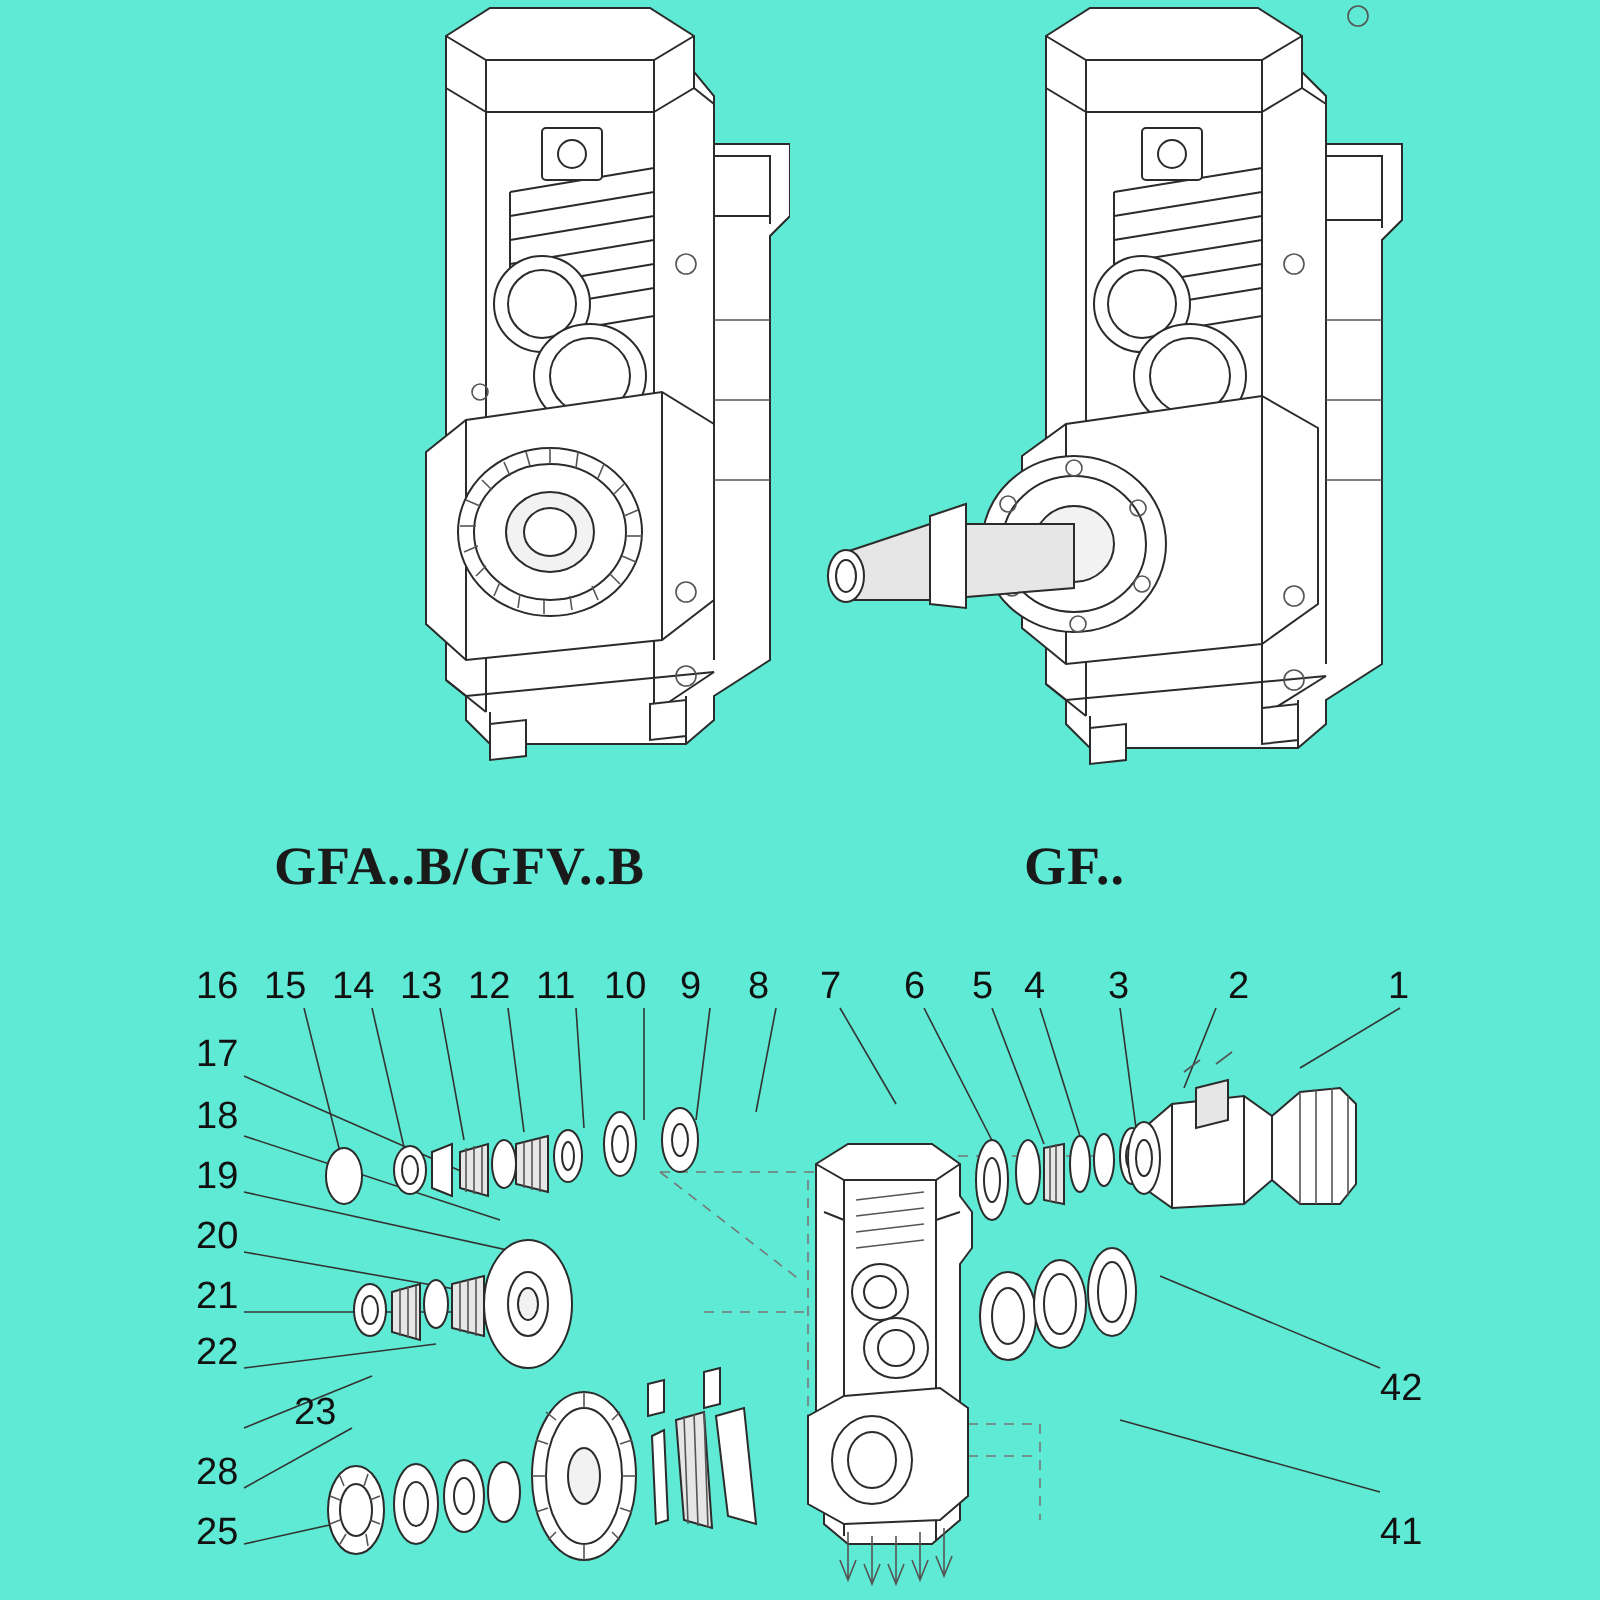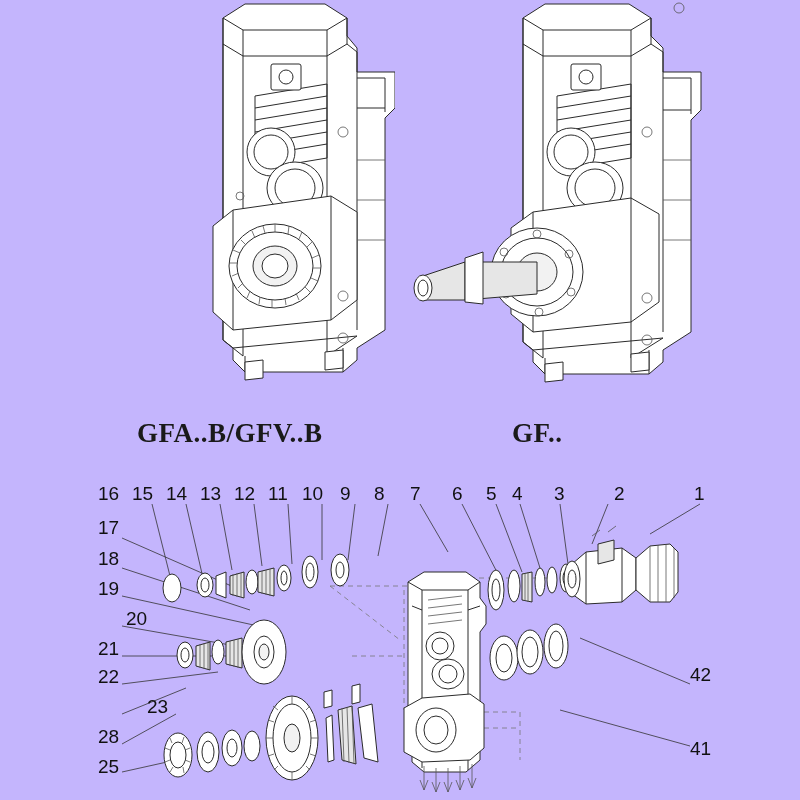--- a/index.html
+++ b/index.html
@@ -11,21 +11,21 @@
     width: 800px;
     height: 800px;
     font-family: "Liberation Sans", sans-serif;
     overflow: hidden;
     position: relative;
   }
   #page {
     position: relative;
     width: 800px;
     height: 800px;
-    background: #c4b5fd;
+    background: #5eead4;
   }
   .figure-row {
     position: absolute;
     left: 0;
     top: 0;
     width: 800px;
     height: 405px;
   }
   .unit-svg {
     position: absolute;
@@ -433,24 +433,24 @@
     <div class="callout-num" style="left:452px; top:23px;">6</div>
     <div class="callout-num" style="left:486px; top:23px;">5</div>
     <div class="callout-num" style="left:512px; top:23px;">4</div>
     <div class="callout-num" style="left:554px; top:23px;">3</div>
     <div class="callout-num" style="left:614px; top:23px;">2</div>
     <div class="callout-num" style="left:694px; top:23px;">1</div>
 
     <div class="callout-num" style="left:98px; top:57px;">17</div>
     <div class="callout-num" style="left:98px; top:88px;">18</div>
     <div class="callout-num" style="left:98px; top:118px;">19</div>
-    <div class="callout-num" style="left:98px; top:148px;margin-left:28px;">20</div>
+    <div class="callout-num" style="left:98px; top:148px;">20</div>
     <div class="callout-num" style="left:98px; top:178px;">21</div>
     <div class="callout-num" style="left:98px; top:206px;">22</div>
     <div class="callout-num" style="left:100px; top:236px;margin-left:47px;">23</div>
     <div class="callout-num" style="left:98px; top:266px;">28</div>
     <div class="callout-num" style="left:98px; top:296px;">25</div>
 
-    <div class="callout-num" style="left:690px; top:204px;">42</div>
-    <div class="callout-num" style="left:690px; top:278px;">41</div>
+    <div class="callout-num" style="left:690px; top:224px;">42</div>
+    <div class="callout-num" style="left:690px; top:296px;">41</div>
   </div>
 
 </div>
 
 </body></html>

